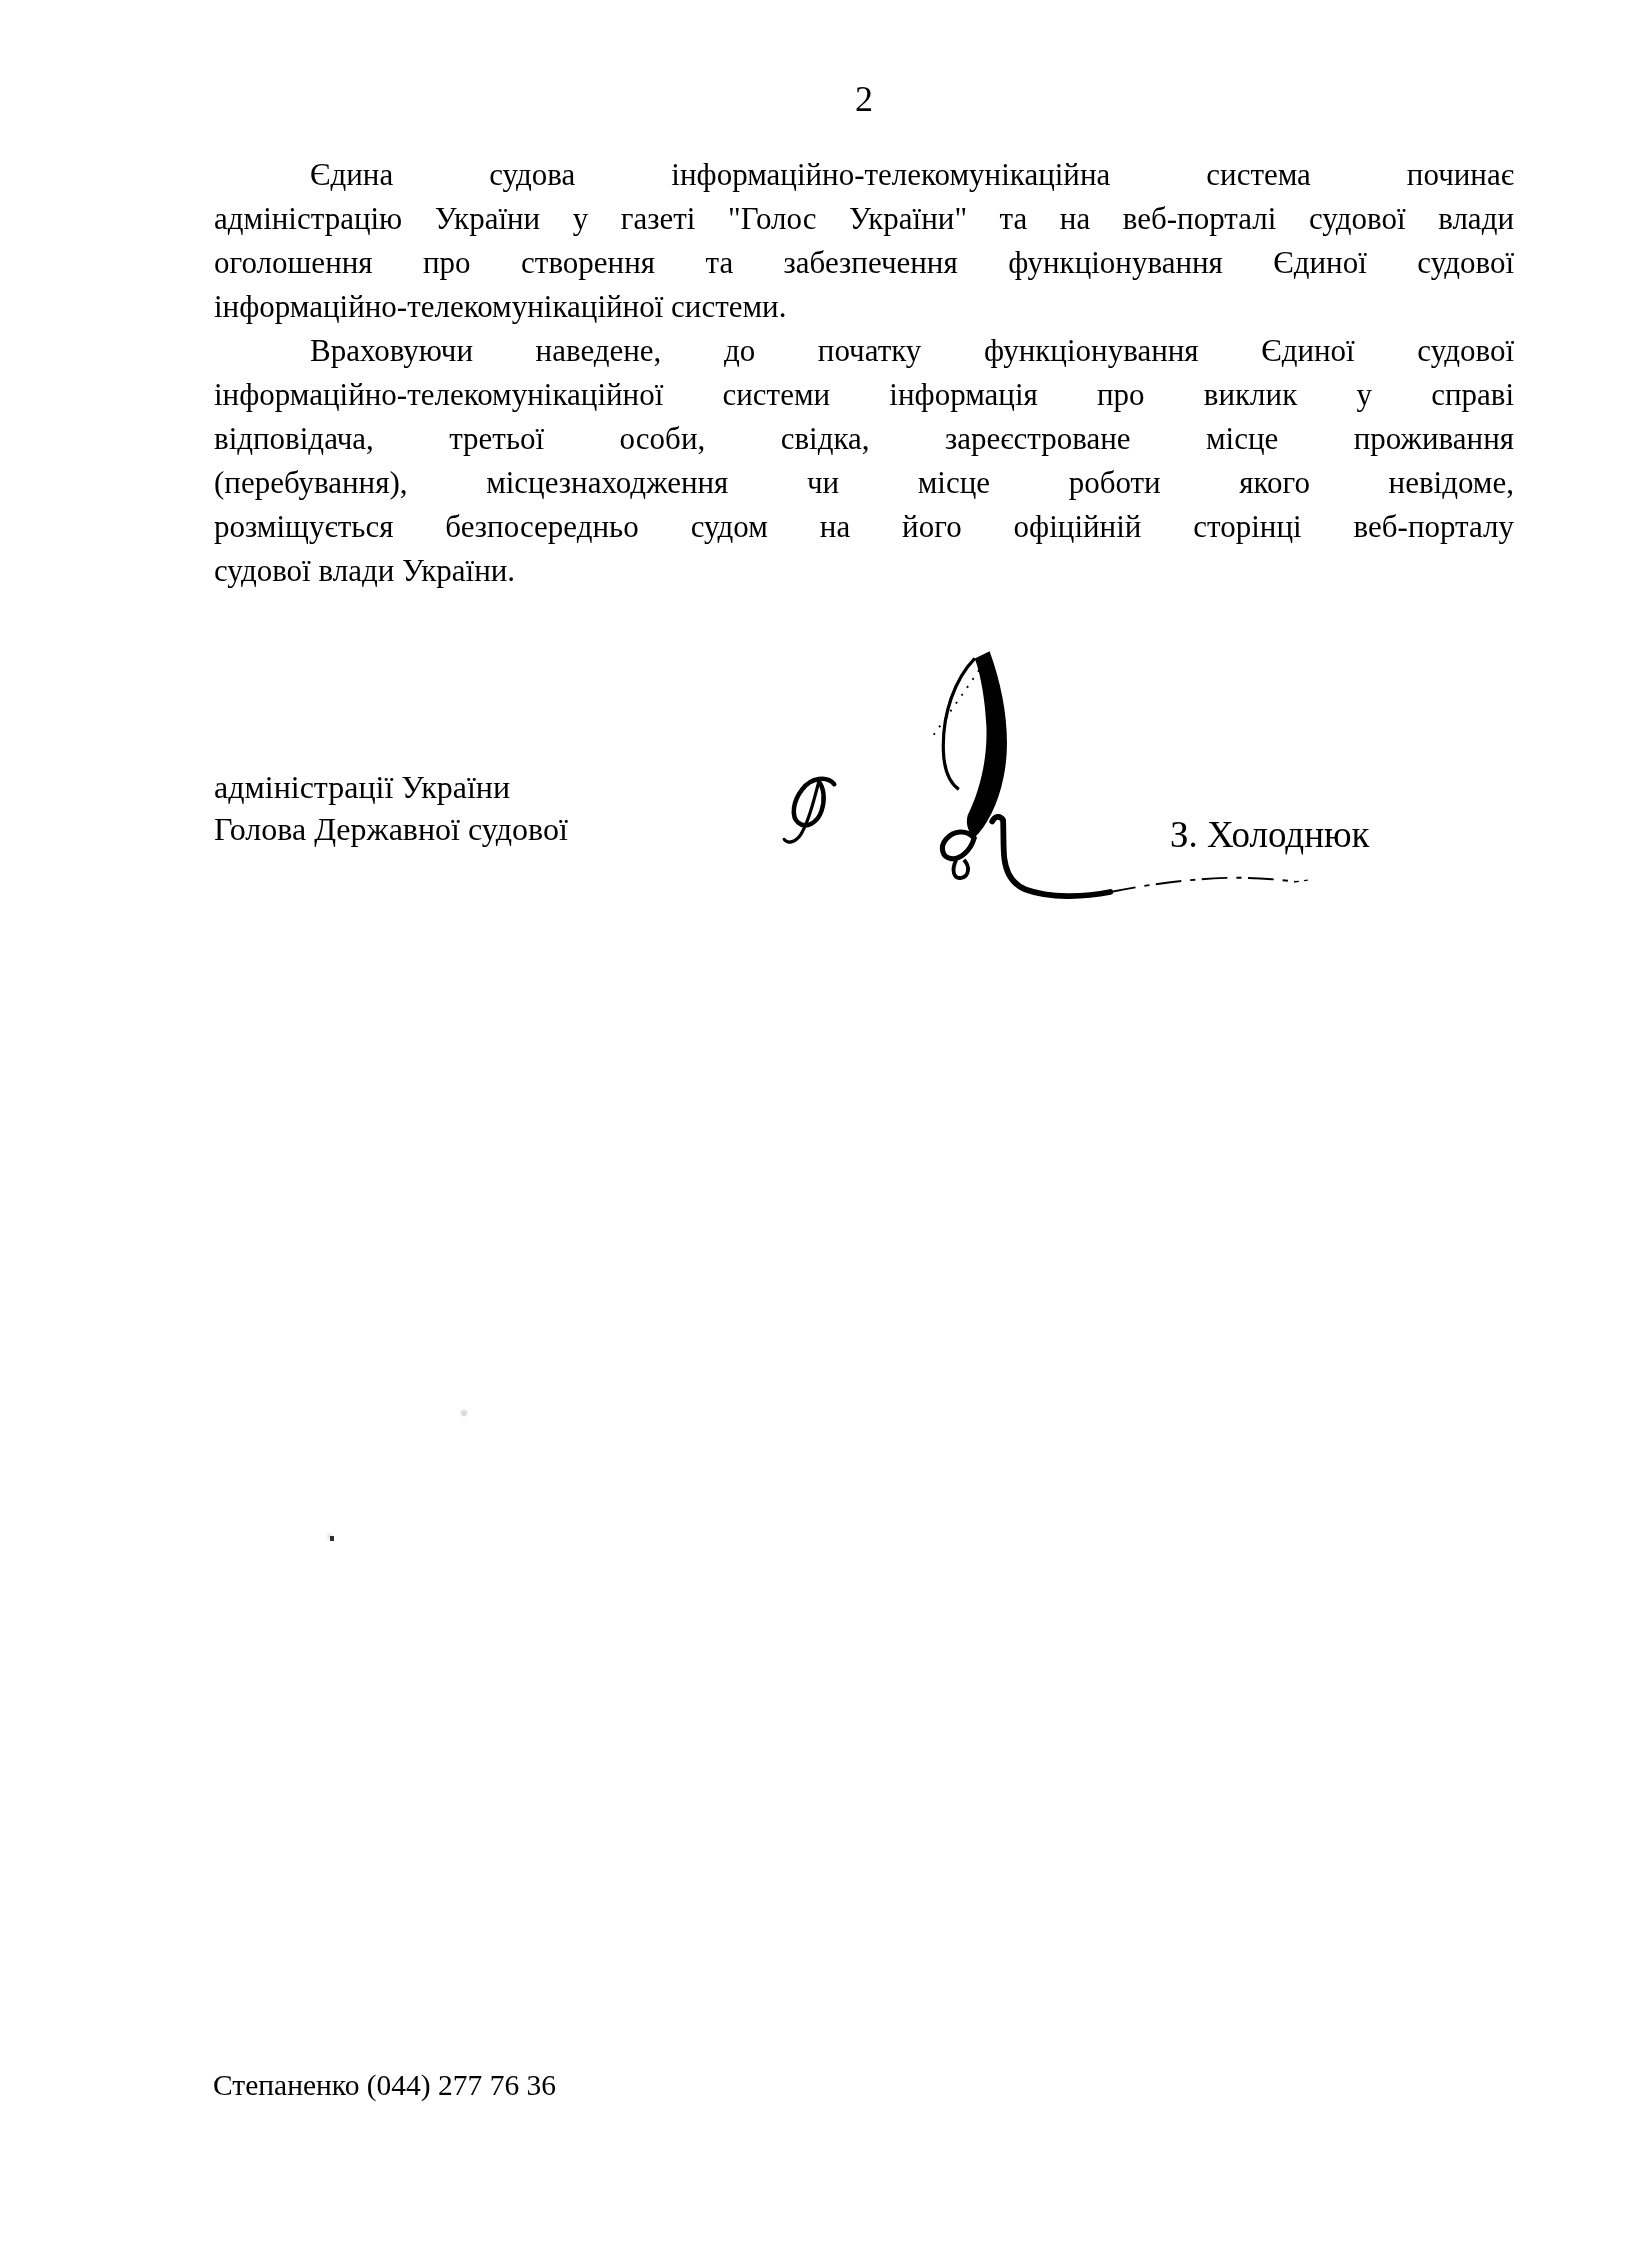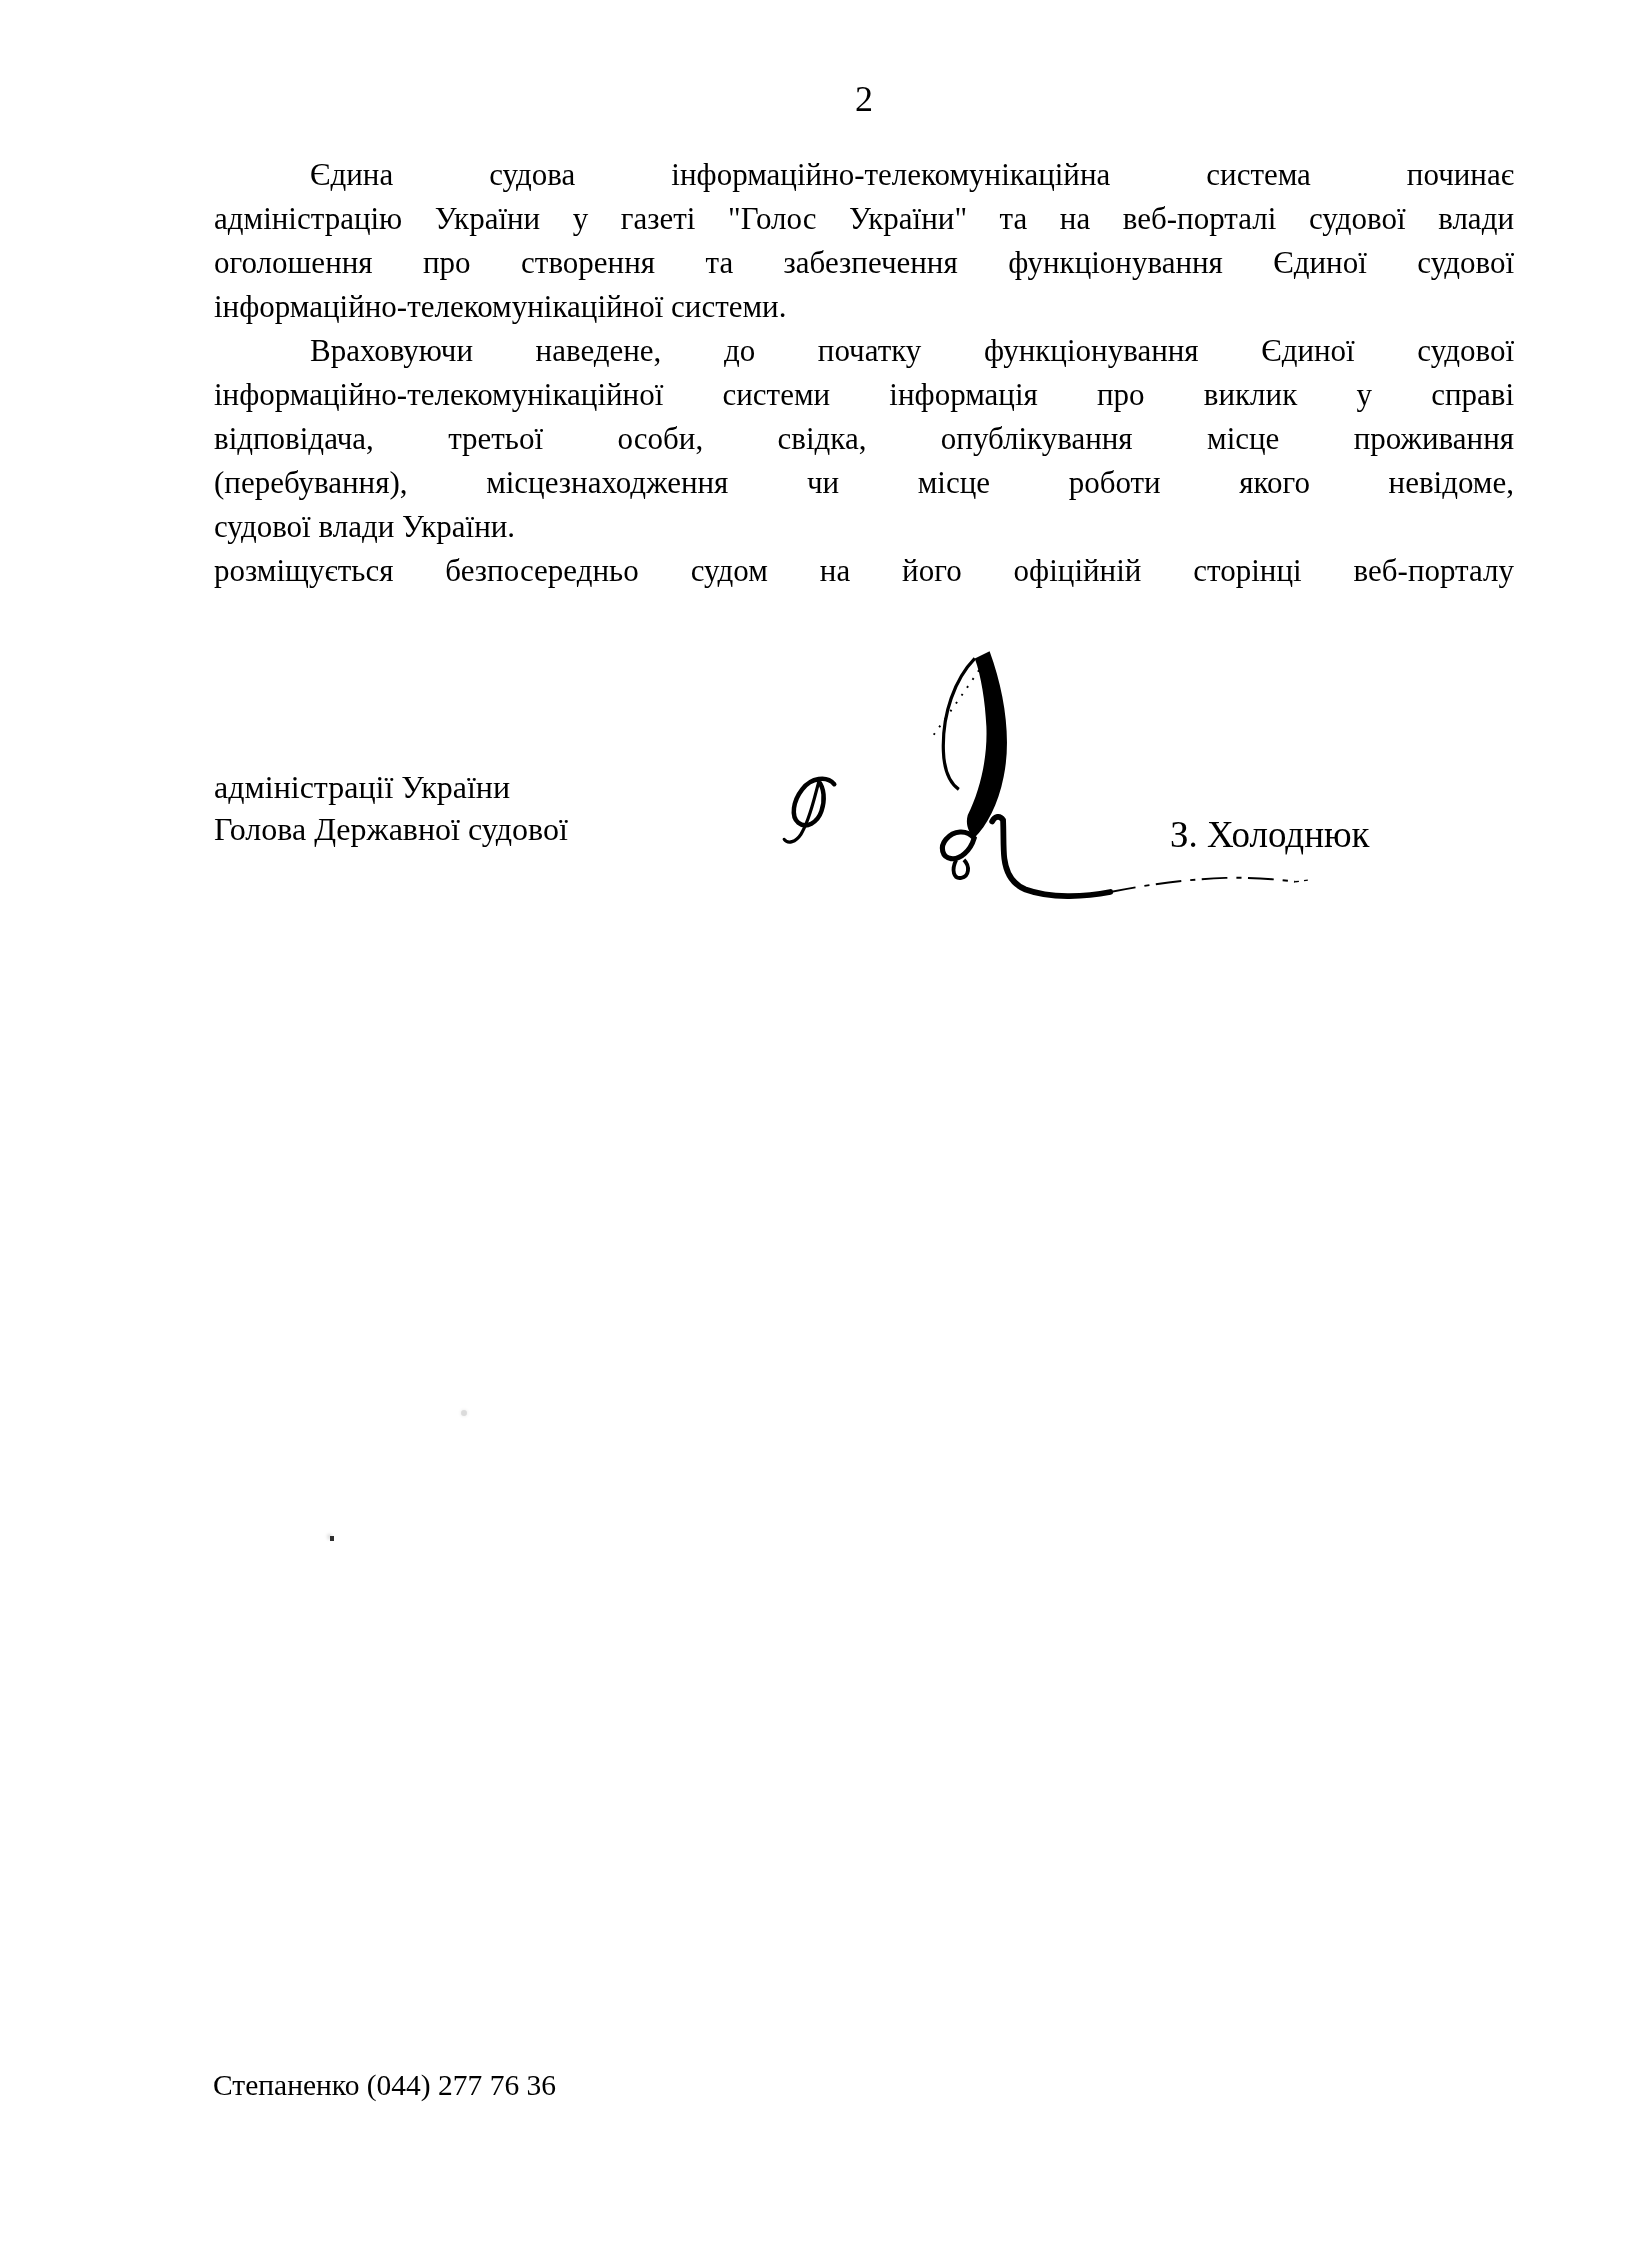--- a/index.html
+++ b/index.html
@@ -97,24 +97,24 @@
   <div class="doc-body">
       <div class="paragraph">
         <div class="line first">Єдина судова інформаційно-телекомунікаційна система починає</div>
         <div class="line">адміністрацію України у газеті "Голос України" та на веб-порталі судової влади</div>
         <div class="line">оголошення про створення та забезпечення функціонування Єдиної судової</div>
         <div class="line lastline">інформаційно-телекомунікаційної системи.</div>
       </div>
       <div class="paragraph">
         <div class="line first">Враховуючи наведене, до початку функціонування Єдиної судової</div>
         <div class="line">інформаційно-телекомунікаційної системи інформація про виклик у справі</div>
-        <div class="line">відповідача, третьої особи, свідка, опублікування місце проживання</div>
+        <div class="line">відповідача, третьої особи, свідка, зареєстроване місце проживання</div>
         <div class="line">(перебування), місцезнаходження чи місце роботи якого невідоме,</div>
+        <div class="line">розміщується безпосередньо судом на його офіційній сторінці веб-порталу</div>
         <div class="line lastline">судової влади України.</div>
-        <div class="line">розміщується безпосередньо судом на його офіційній сторінці веб-порталу</div>
       </div>
     </div>
 
   <div class="sig-title">
     <div>адміністрації України</div>
     <div>Голова Державної судової</div>
   </div>
 
   <svg class="sig-svg" viewBox="0 0 1100 500">
 

